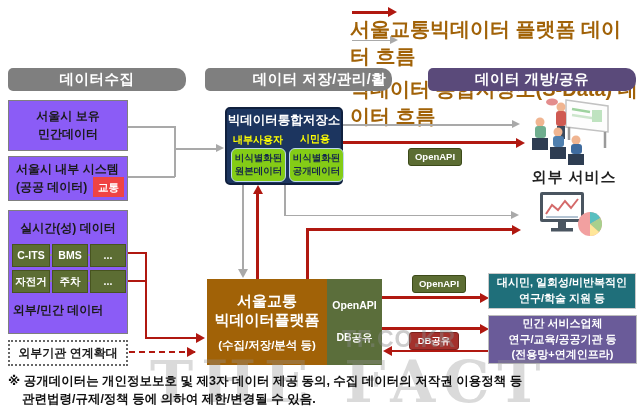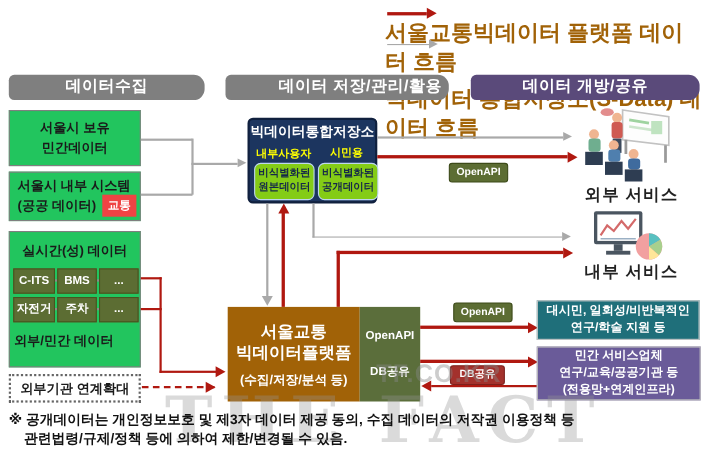--- a/index.html
+++ b/index.html
@@ -5,21 +5,21 @@
   html,body{margin:0;padding:0;background:#ffffff;}
   #stage{position:relative;width:640px;height:410px;background:#ffffff;overflow:hidden;
          font-family:"Liberation Sans","DejaVu Sans",sans-serif;font-weight:700;color:#1a1a1a;}
   .abs{position:absolute;box-sizing:border-box;}
   
   .hdr{height:23px;line-height:23px;text-align:center;color:#fff;font-size:14.5px;
        border-radius:5px 10px 10px 5px;letter-spacing:.5px;}
   .hdr-gray{background:#7f7f7f;}
   .hdr-purple{background:#5a4a7a;}
   
-  .srcbox{background:#22c55e;border:1.6px solid #7f7f7f;font-size:12px;line-height:1.45;
+  .srcbox{background:#8b5cf6;border:1.6px solid #7f7f7f;font-size:12px;line-height:1.45;
           display:flex;align-items:center;justify-content:center;text-align:center;white-space:pre-line;}
   .dashedbox{background:#fff;border:2px dotted #666;font-size:12px;display:flex;
              align-items:center;justify-content:center;text-align:center;}
   .badge{position:absolute;background:#5c6d33;color:#fff;font-size:10.5px;height:21px;
          line-height:21px;text-align:center;border:1px solid #47541f;}
   .pill{position:absolute;background:#5c6d33;color:#fff;font-size:9.5px;height:16px;line-height:15px;
         text-align:center;border:1px solid #3c4a19;border-radius:3px;}
   .pill-red{background:#a3312c;border-color:#7c211d;}
   
   #storage{background:#1c355f;border:2px solid #10203e;border-radius:5px;}
@@ -61,21 +61,21 @@
 <div id="stage">
 
   <div class="abs rl" style="left:352px;top:10.5px;width:36px;height:3px;"></div>
   <div class="abs ah ah-r-r" style="left:388px;top:7px;"></div>
   <div class="abs leg-txt" style="left:350px;top:16px;">서울교통빅데이터 플랫폼 데이터 흐름</div>
   <div class="abs gl" style="left:352px;top:39.5px;width:38px;height:1.6px;"></div>
   <div class="abs ah ah-r-g" style="left:390px;top:35.5px;"></div>
   <div class="abs leg-txt" style="left:350px;top:44px;margin-top:32px;">빅데이터 통합저장소(S-Data) 데이터 흐름</div>
 
   <div class="abs hdr hdr-gray" style="left:8px;top:68px;width:178px;">데이터수집</div>
-  <div class="abs hdr hdr-gray" style="left:205px;top:68px;width:203px;padding-left:42px;">데이터 저장/관리/활용</div>
+  <div class="abs hdr hdr-gray" style="left:205px;top:68px;width:187px;padding-left:42px;">데이터 저장/관리/활용</div>
   <div class="abs hdr hdr-purple" style="left:428px;top:68px;width:208px;">데이터 개방/공유</div>
 
   <div class="abs srcbox" style="left:8px;top:100px;width:120px;height:51px;">서울시 보유
 민간데이터</div>
 
   <div class="abs srcbox" style="left:8px;top:156px;width:120px;height:45px;justify-content:flex-start;text-align:left;padding-left:7px;">서울시 내부 시스템
 (공공 데이터)</div>
   <div class="abs" style="left:93px;top:177px;width:31px;height:20px;background:#ef4444;color:#fff;font-size:10.5px;line-height:20px;text-align:center;">교통</div>
 
   <div class="abs srcbox" style="left:8px;top:210px;width:120px;height:124px;"></div>
@@ -180,21 +180,20 @@
     <rect x="5" y="5" width="38" height="24" fill="#ffffff"></rect>
     <polyline points="8,24 14,15 20,20 27,11 33,18 40,9" stroke="#d46a6a" fill="none" stroke-width="2"></polyline>
     <line x1="8" y1="27" x2="40" y2="27" stroke="#9bb0c4" stroke-width="1.5"></line>
     <rect x="20" y="32" width="8" height="6" fill="#4a5560"></rect>
     <rect x="13" y="38" width="22" height="3.5" fill="#4a5560"></rect>
     <circle cx="52" cy="34" r="12" fill="#f2a0a0"></circle>
     <path d="M52,34 L52,22 A12,12 0 0 1 62.4,28 Z" fill="#58c0c0"></path>
     <path d="M52,34 L62.4,28 A12,12 0 0 1 61,42 Z" fill="#a8d08d"></path>
     <path d="M52,34 L61,42 A12,12 0 0 1 52,46 Z" fill="#ffe699"></path>
   </svg>
-  <div class="abs svc-label" style="left:518px;top:238px;width:112px;">내부 서비스</div>
 
   <div class="abs rbox" style="left:488px;top:273px;width:148px;height:36px;background:#1f6f7a;">대시민, 일회성/비반복적인
 연구/학술 지원 등</div>
   <div class="abs rbox" style="left:488px;top:315px;width:149px;height:49px;background:#6a5b99;border-color:#bdbdbd;">민간 서비스업체
 연구/교육/공공기관 등
 (전용망+연계인프라)</div>
 
   <div class="abs wm" id="wm-url" style="left:342px;top:326px;">TF.CO.KR</div>
   <div class="abs wm" id="wm-brand" style="left:150px;top:348px;">THE FACT</div>
 

